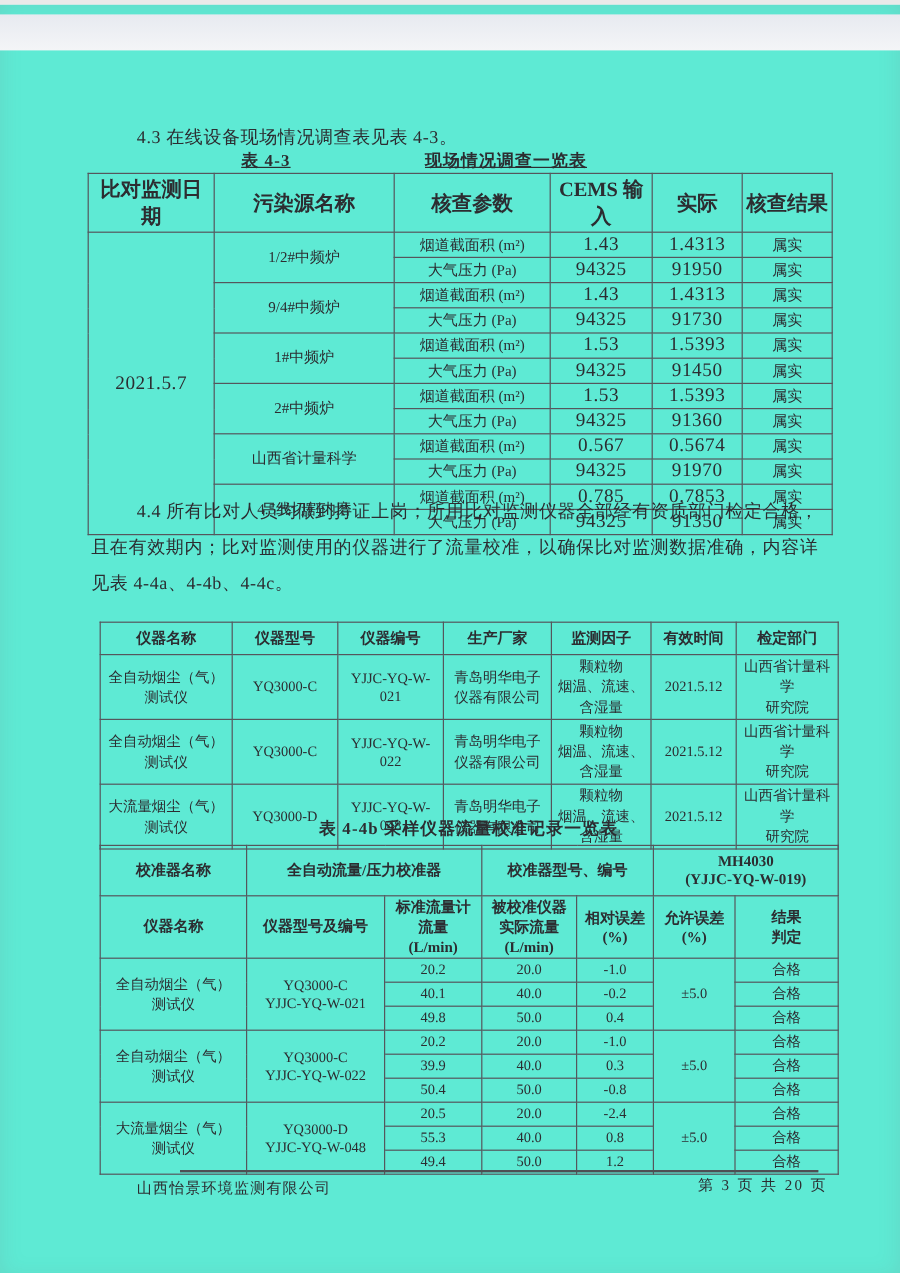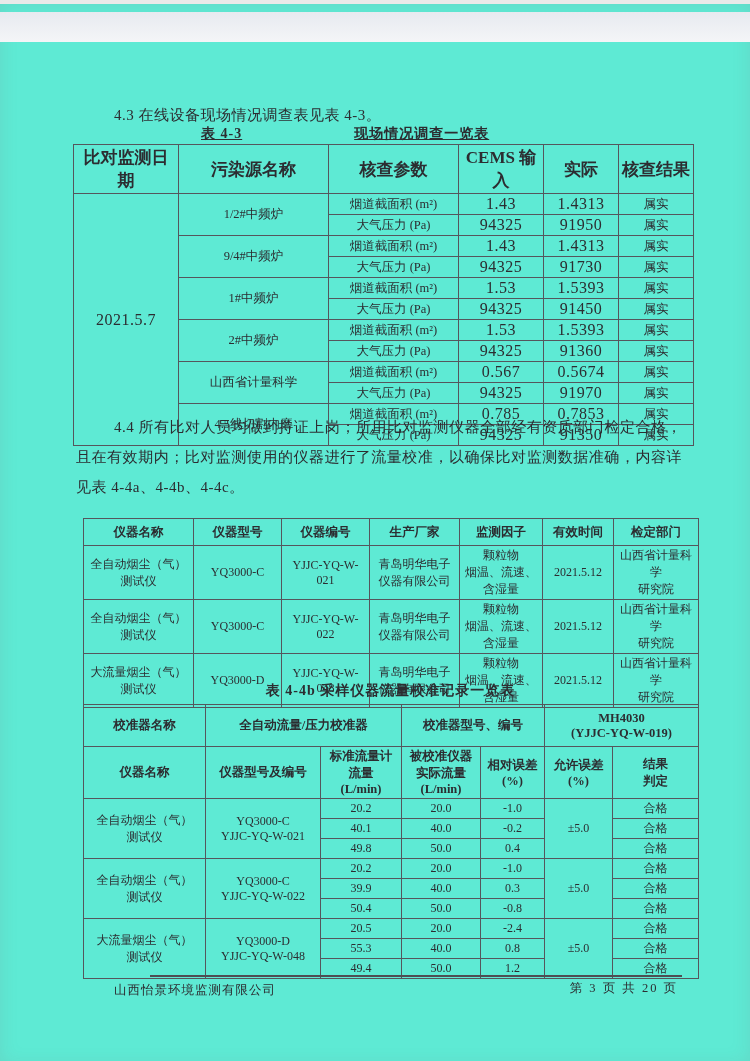--- a/index.html
+++ b/index.html
@@ -72,21 +72,21 @@
   #table44b th{font-size:12.5px;font-weight:bold;}
   .footer-line{
     position:absolute;left:150px;top:971px;width:532px;
     border-top:2px solid #4e4f53;
   }
   #footerCompany{
     position:absolute;left:114px;top:978px;
     font-size:12.5px;letter-spacing:1px;
   }
   #footerPage{
-    position:absolute;right:72px;top:976px;
+    position:absolute;right:60px;top:976px;
     font-size:12.5px;letter-spacing:2px;
   }
 </style>
 </head>
 <body>
 
 <div class="sheet">
   <div class="scan-band"></div>
 
   <div id="para43" class="para">4.3 在线设备现场情况调查表见表 4-3。</div>

